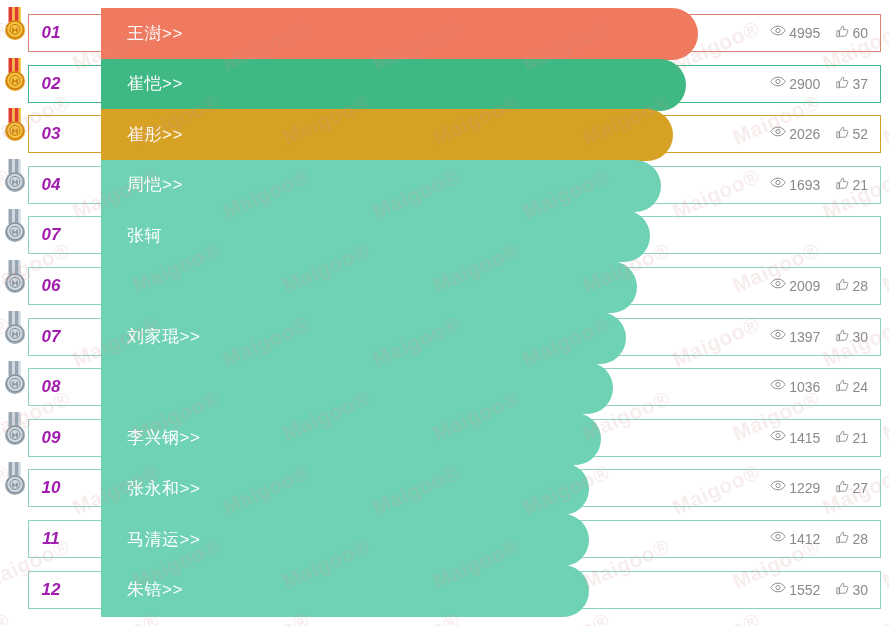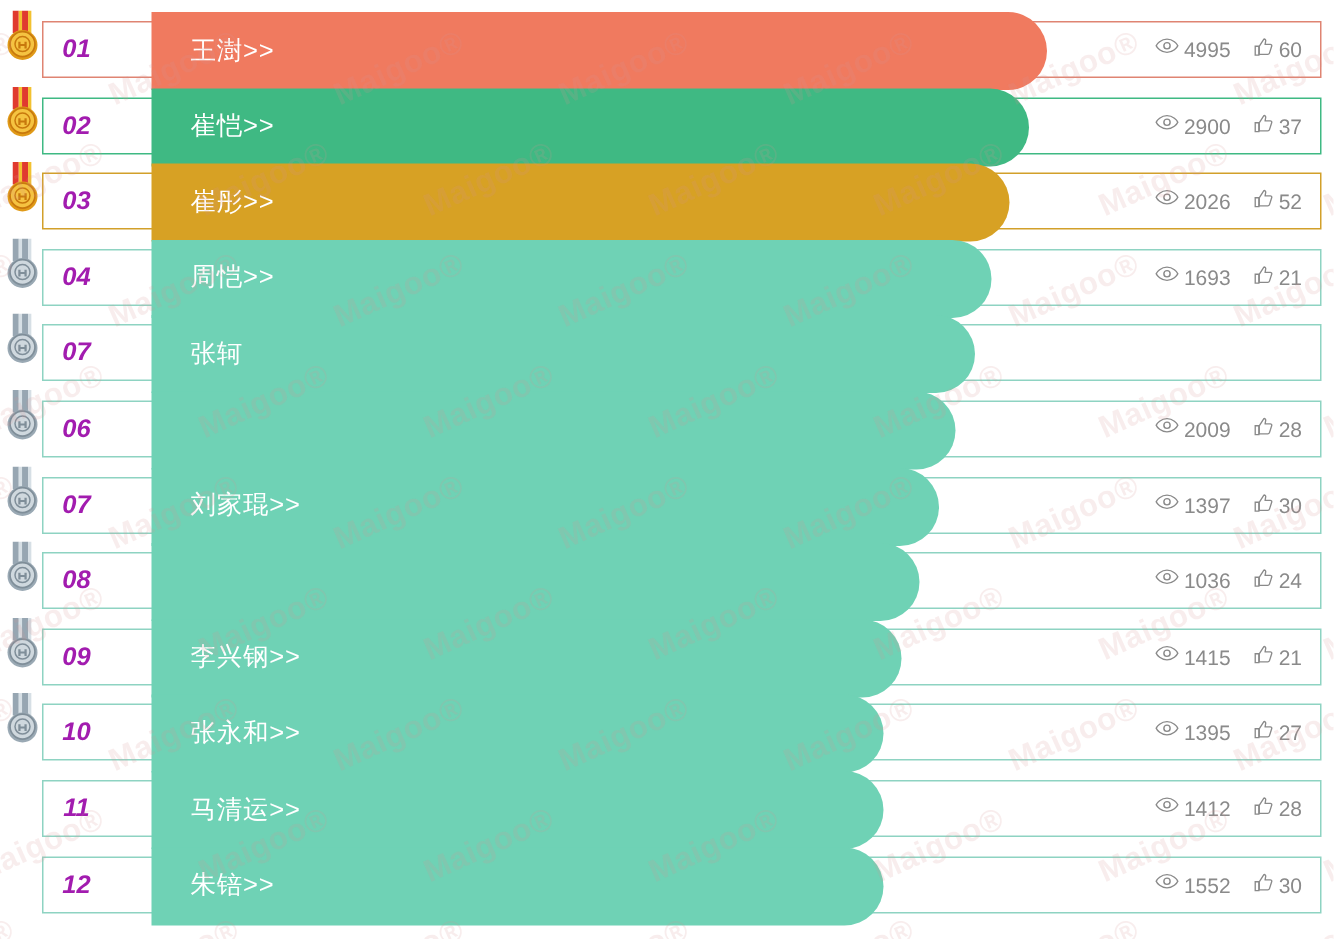--- a/index.html
+++ b/index.html
@@ -514,21 +514,21 @@
       <div class="rank-num">10</div>
       <a class="name">张永和&gt;&gt;</a>
       <div class="stats">
         <span class="stat">
           <span>
             <svg viewBox="0 0 20 13" width="16" height="11" xmlns="http://www.w3.org/2000/svg">
   <path d="M10 1C5 1 1.6 5 1 6.5 1.6 8 5 12 10 12s8.4-4 9-5.5C18.4 5 15 1 10 1z" fill="none" stroke="#8a8a8a" stroke-width="1.2"></path>
   <circle cx="10" cy="6.5" r="2.6" fill="none" stroke="#8a8a8a" stroke-width="1.2"></circle>
 </svg>
           </span>
-          <span>1395</span>
+          <span>1229</span>
         </span>
         <span class="stat">
           <span>
             <svg viewBox="0 0 16 16" width="13" height="13" xmlns="http://www.w3.org/2000/svg">
   <path d="M1 7.2h3v7.3H1z" fill="none" stroke="#8a8a8a" stroke-width="1.1"></path>
   <path d="M4.3 7.2 8.1 1.3c.9-.2 1.6.5 1.5 1.4l-.5 2.9h4.2c.9 0 1.5.8 1.2 1.6l-1.8 5.6c-.2.6-.8 1-1.4 1H4.3z" fill="none" stroke="#8a8a8a" stroke-width="1.1" stroke-linejoin="round"></path>
 </svg>
           </span>
           <span>27</span>
         </span>

